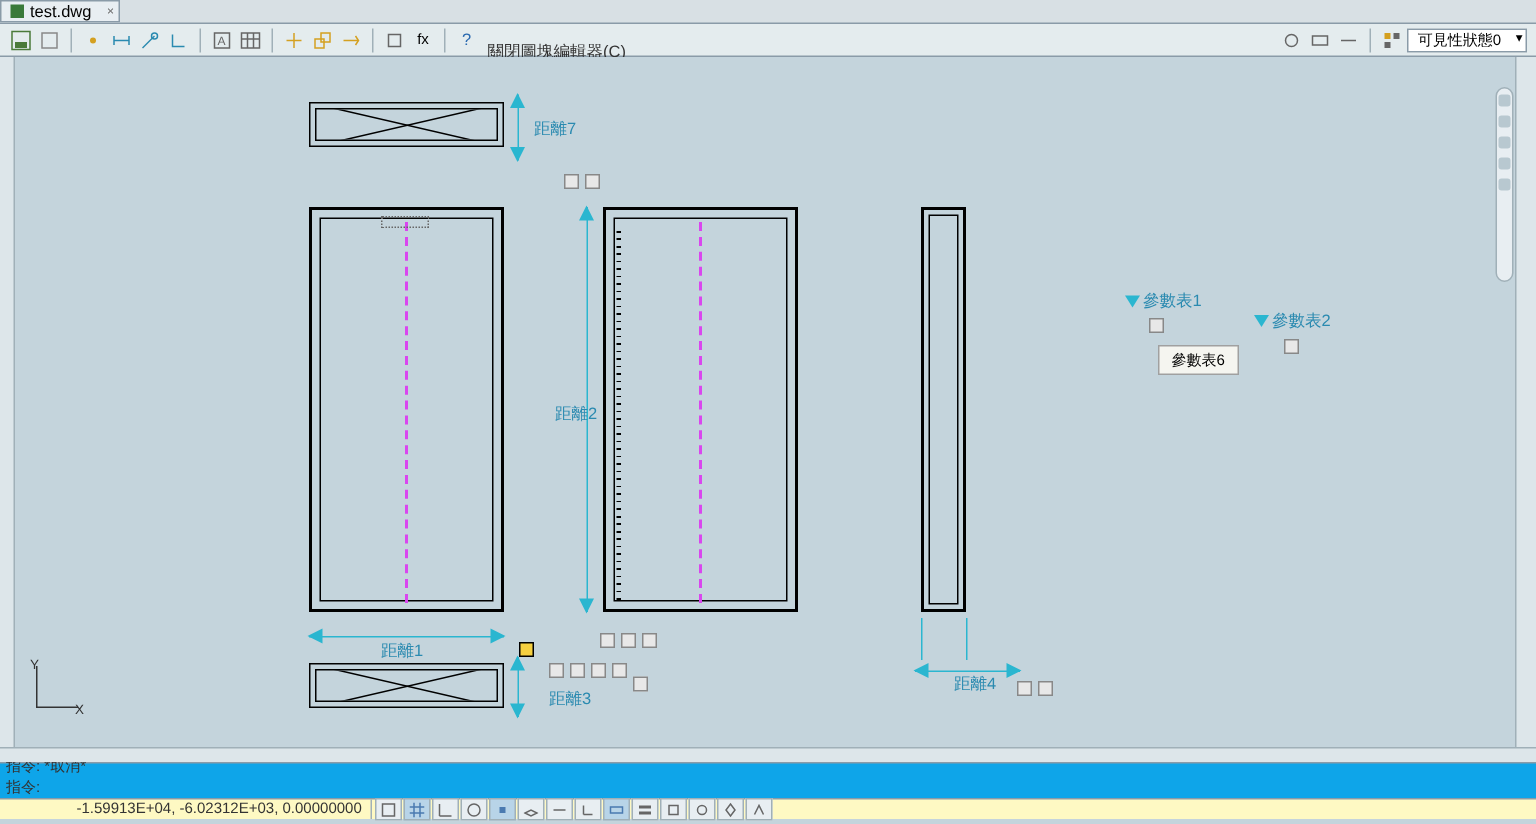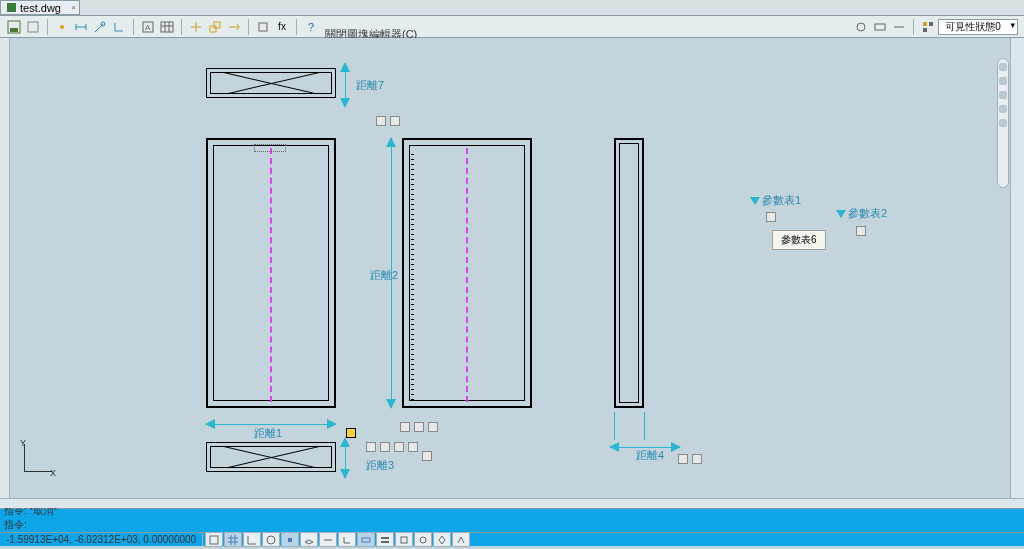--- a/index.html
+++ b/index.html
@@ -62,21 +62,21 @@
   
   .ucs { position: absolute; left: 10px; bottom: 20px; width: 36px; height: 36px; }
   .ucs-y { position: absolute; left: 4px; bottom: 6px; width: 1px; height: 28px; background: #333; }
   .ucs-x { position: absolute; left: 4px; bottom: 6px; width: 28px; height: 1px; background: #333; }
   .ucs-lbl { position: absolute; font-size: 9px; color: #333; }
   
   
   .cmdline { height: 24px; background: #0ea5e9; border-top: 1px solid #8a9ba8; padding: 0 4px; font-size: 10px; color: #333; display: flex; flex-direction: column; justify-content: flex-end; }
   
   
-  .statusbar { height: 14px; background: #0ea5e9; border-top: 1px solid #8a9ba8; display: flex; align-items: center; font-size: 10px; color: #333; }
+  .statusbar { height: 14px; background: #fef9c3; border-top: 1px solid #8a9ba8; display: flex; align-items: center; font-size: 10px; color: #333; padding-left: 45px; }
   .stat-coords { padding: 0 6px; border-right: 1px solid #a0b0b8; min-width: 140px; height: 100%; display: flex; align-items: center; }
   .stat-btns { display: flex; gap: 1px; margin-left: 2px; }
   .stat-btn { width: 18px; height: 15px; border: 1px solid #a0b0b8; background: #e8eef2; cursor: pointer; display: flex; align-items: center; justify-content: center; }
   .stat-btn.on { background: #b8d4e8; }
   
   svg { display: block; }
 </style>
 </head>
 <body>
 

